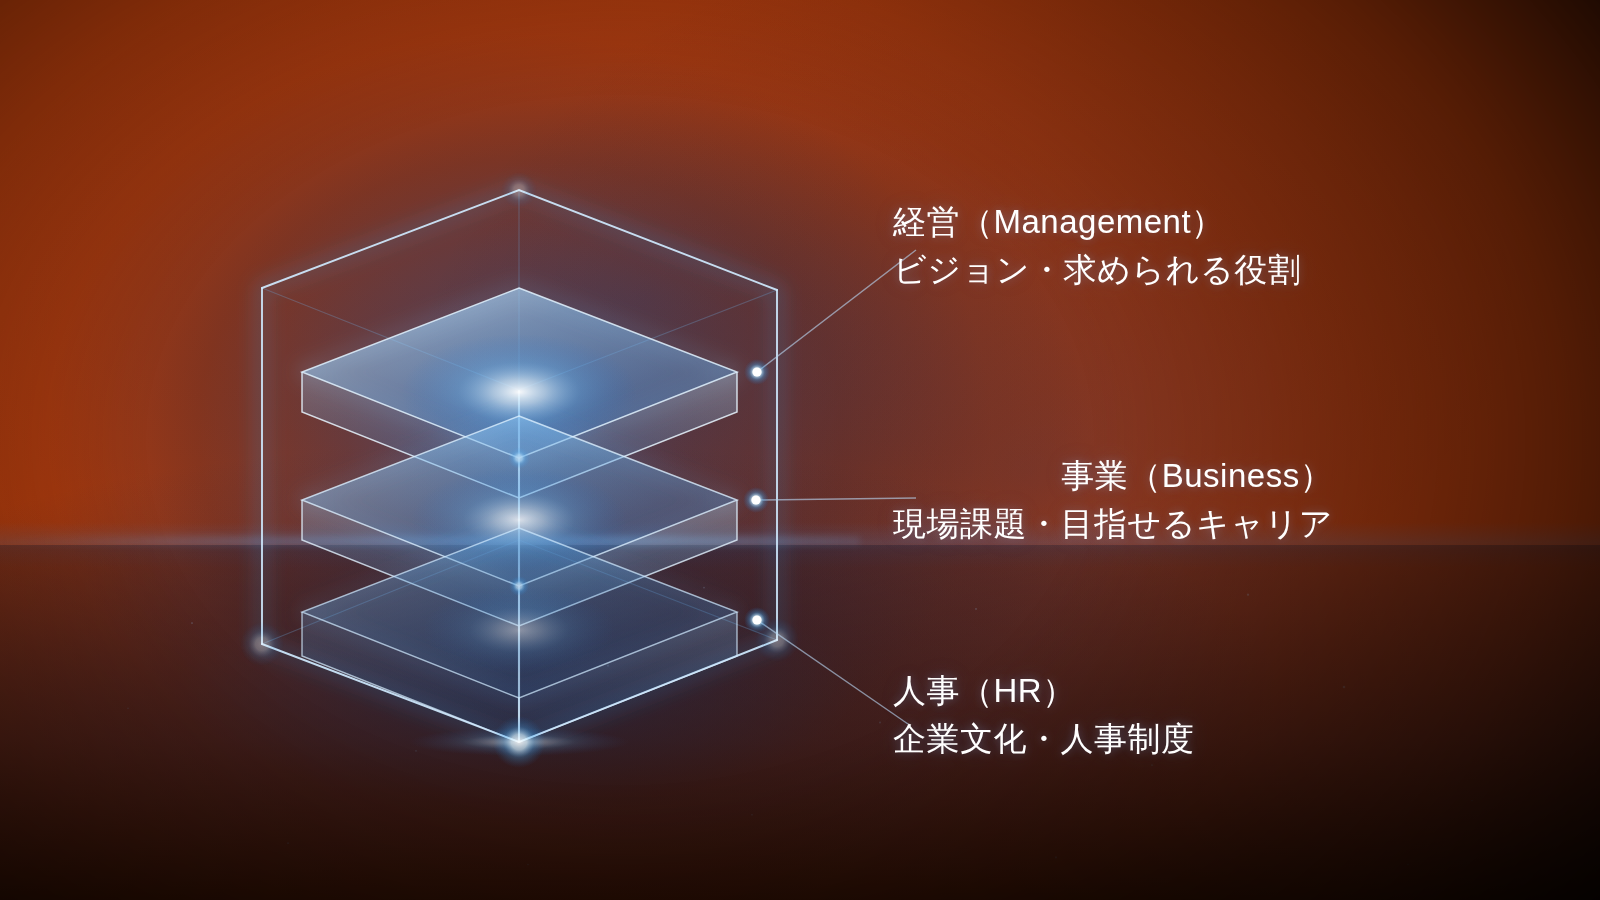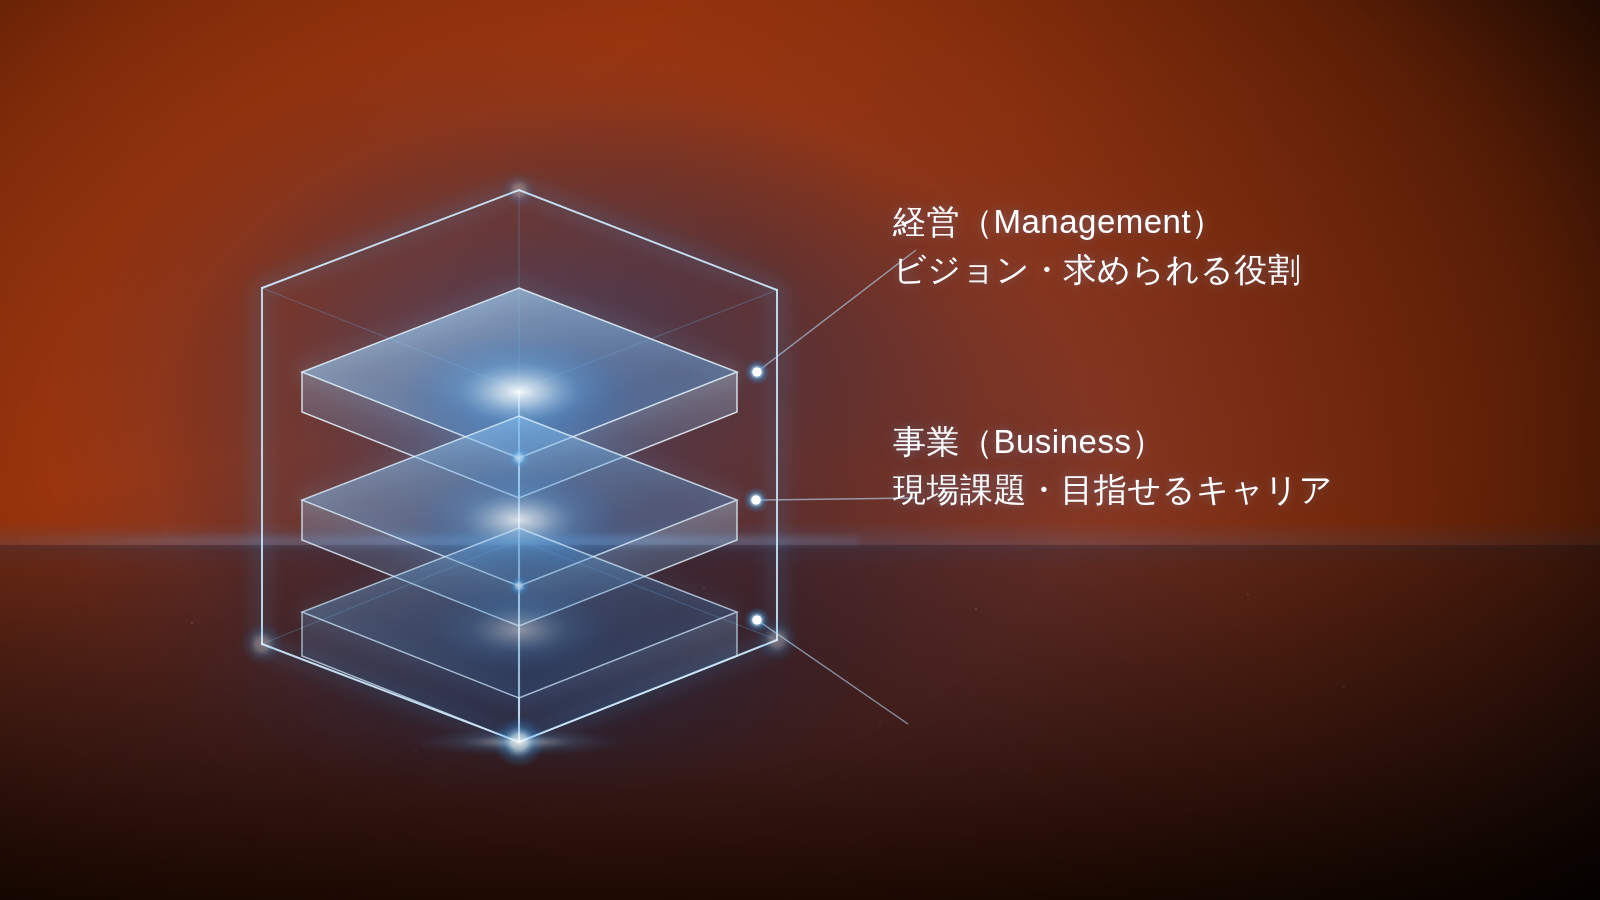--- a/index.html
+++ b/index.html
@@ -56,21 +56,21 @@
 
   #cube-svg{position:absolute;left:0;top:0;width:1600px;height:900px;pointer-events:none;}
 
   
   .label{position:absolute;color:#fff;letter-spacing:.5px;
          text-shadow:0 0 10px rgba(140,190,255,0.32),0 0 24px rgba(90,150,230,0.18);
          white-space:nowrap;}
   .label .l1{font-size:33px;line-height:48px;}
   .label .l2{font-size:33px;line-height:48px;}
   #label-management{left:893px;top:198px;}
-  #label-business{left:893px;top:418px;}
+  #label-business{left:893px;top:452px;text-align:right;}
   #label-hr{left:893px;top:667px;}
 </style>
 </head>
 <body>
 
 <div id="stage">
 
   <div class="glowlayer" id="bg-core"></div>
   <div class="glowlayer" id="bg-upper"></div>
   <div class="glowlayer" id="bg-right"></div>
@@ -246,14 +246,18 @@
   <div class="label" id="label-management">
     <div class="l1">経営（Management）</div>
     <div class="l2">ビジョン・求められる役割</div>
   </div>
 
   <div class="label" id="label-business">
     <div class="l1">事業（Business）</div>
     <div class="l2">現場課題・目指せるキャリア</div>
   </div>
 
+  <div class="label" id="label-hr">
+    <div class="l1">人事（HR）</div>
+    <div class="l2">企業文化・人事制度</div>
+  </div>
 
 </div>
 
 </body></html>

